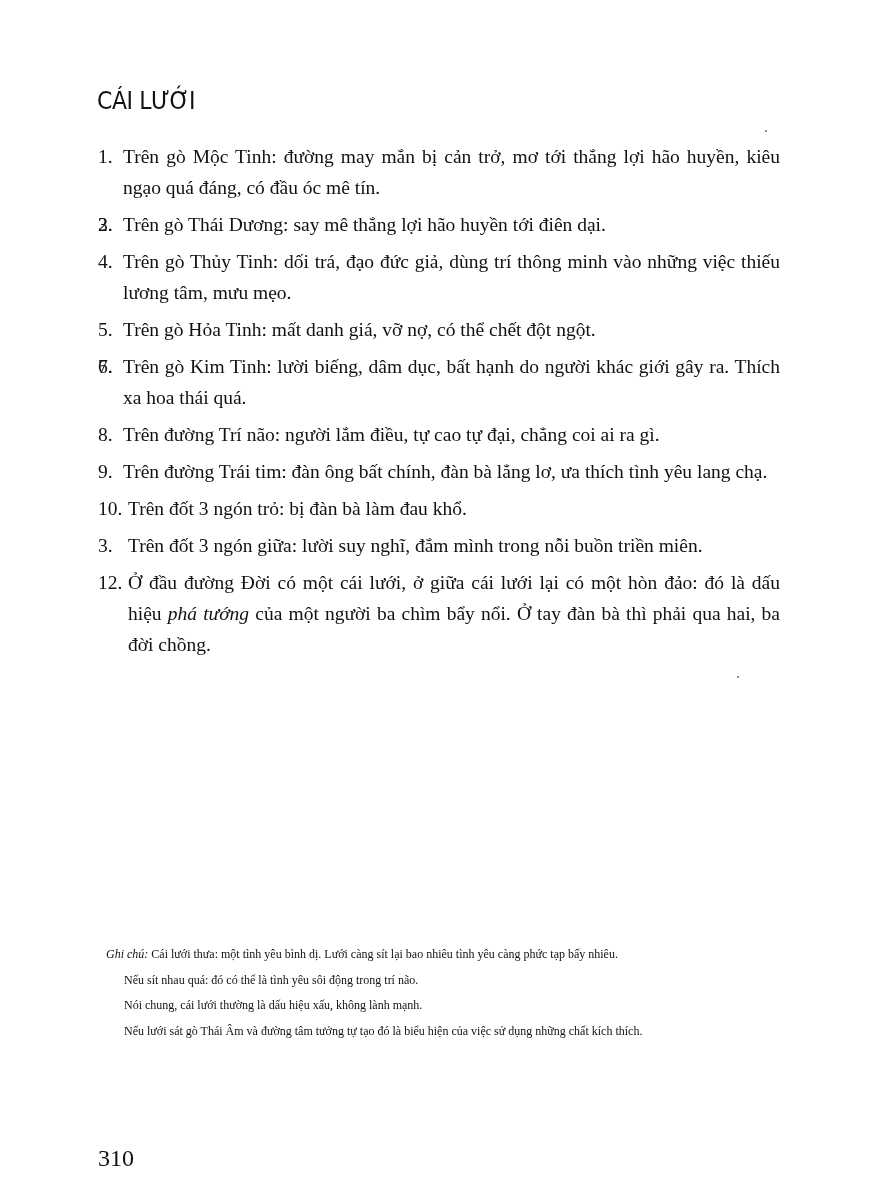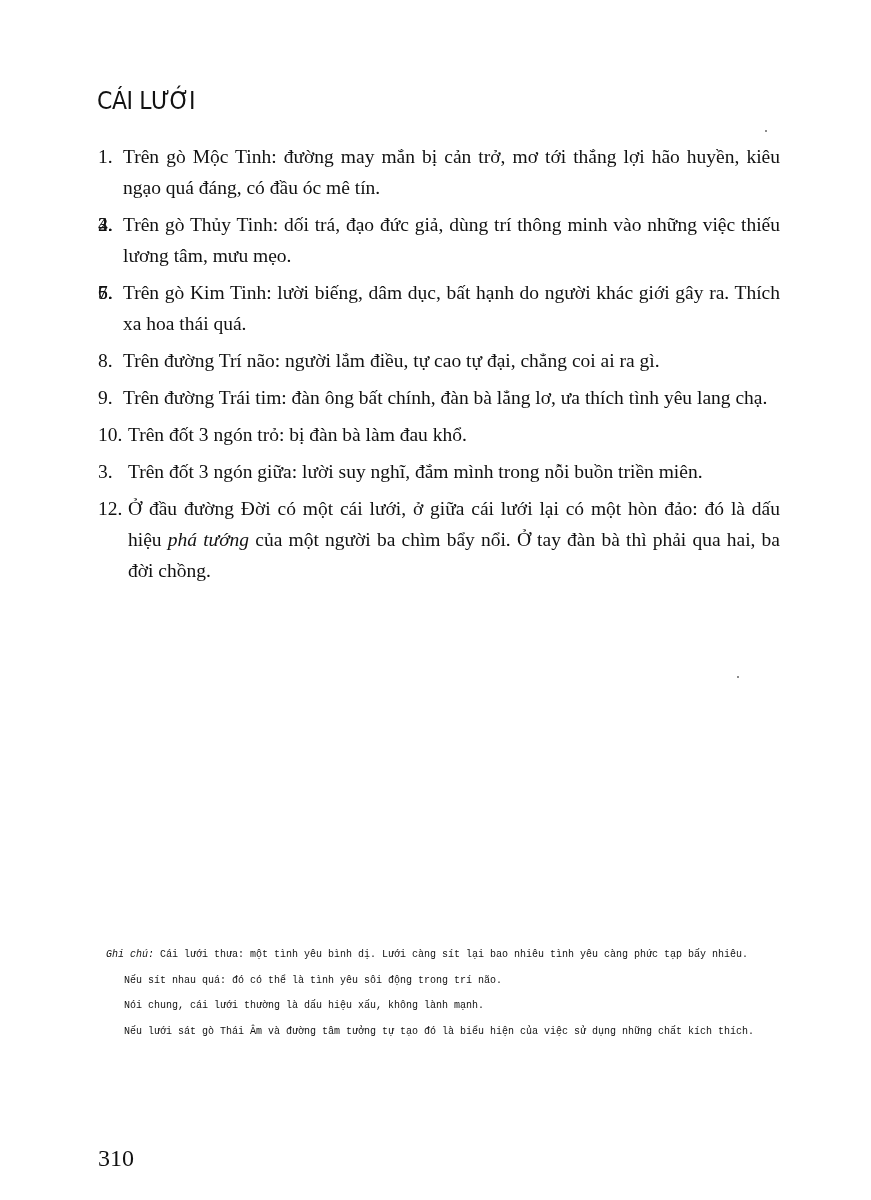--- a/index.html
+++ b/index.html
@@ -12,43 +12,43 @@
   }
   .list {
     position: absolute; left: 98px; top: 141px; width: 682px; margin: 0; padding: 0; list-style: none;
     font-family: "Liberation Serif", serif; font-size: 19.5px; line-height: 31px; color: #111;
   }
   .item { position: relative; padding-left: 25px; margin-bottom: 6px; text-align: justify; }
   .item.two { padding-left: 30px; }
   .num { position: absolute; left: 0; top: 0; }
   .note {
     position: absolute; left: 106px; top: 942px; width: 676px;
-    font-family: Liberation Mono, monospace; font-size: 10px; line-height: 25.5px; color: #111;
+    font-family: Liberation Serif, serif; font-size: 12px; line-height: 25.5px; color: #111;
   }
   .note p { margin: 0; padding-left: 18px; }
   .note .first { padding-left: 18px; text-indent: -18px; }
   .note i { font-style: italic; }
   .pagenum {
     position: absolute; left: 98px; top: 1145px;
     font-family: "Liberation Serif", serif; font-size: 24px; color: #111;
   }
   .speck { position: absolute; width: 2px; height: 2px; background: #666; border-radius: 1px; }
 </style>
 </head>
 <body>
 
 <div class="page">
   <h1 class="title">CÁI LƯỚI</h1>
 
   <ol class="list">
     <li class="item"><span class="num">1.</span><span>Trên gò Mộc Tinh: đường may mắn bị cản trở, mơ tới thắng lợi hão huyền, kiêu ngạo quá đáng, có đầu óc mê tín.</span></li>
     <li class="item"><span class="num">2.</span></li>
-    <li class="item"><span class="num">3.</span></li>
+    <li class="item"><span class="num">3.</span><span>Trên gò Thái Dương: say mê thắng lợi hão huyền tới điên dại.</span></li>
     <li class="item"><span class="num">4.</span><span>Trên gò Thủy Tinh: dối trá, đạo đức giả, dùng trí thông minh vào những việc thiếu lương tâm, mưu mẹo.</span></li>
-    <li class="item"><span class="num">5.</span></li>
+    <li class="item"><span class="num">5.</span><span>Trên gò Hỏa Tinh: mất danh giá, vỡ nợ, có thể chết đột ngột.</span></li>
     <li class="item"><span class="num">6.</span></li>
     <li class="item"><span class="num">7.</span><span>Trên gò Kim Tinh: lười biếng, dâm dục, bất hạnh do người khác giới gây ra. Thích xa hoa thái quá.</span></li>
     <li class="item"><span class="num">8.</span><span>Trên đường Trí não: người lắm điều, tự cao tự đại, chẳng coi ai ra gì.</span></li>
     <li class="item"><span class="num">9.</span><span>Trên đường Trái tim: đàn ông bất chính, đàn bà lẳng lơ, ưa thích tình yêu lang chạ.</span></li>
     <li class="item two"><span class="num">10.</span><span>Trên đốt 3 ngón trỏ: bị đàn bà làm đau khổ.</span></li>
     <li class="item two"><span class="num">3.</span><span>Trên đốt 3 ngón giữa: lười suy nghĩ, đắm mình trong nỗi buồn triền miên.</span></li>
     <li class="item two"><span class="num">12.</span><span>Ở đầu đường Đời có một cái lưới, ở giữa cái lưới lại có một hòn đảo: đó là dấu hiệu </span><i>phá tướng</i><span> của một người ba chìm bẩy nổi. Ở tay đàn bà thì phải qua hai, ba đời chồng.</span></li>
   </ol>
 
   <div class="note">

